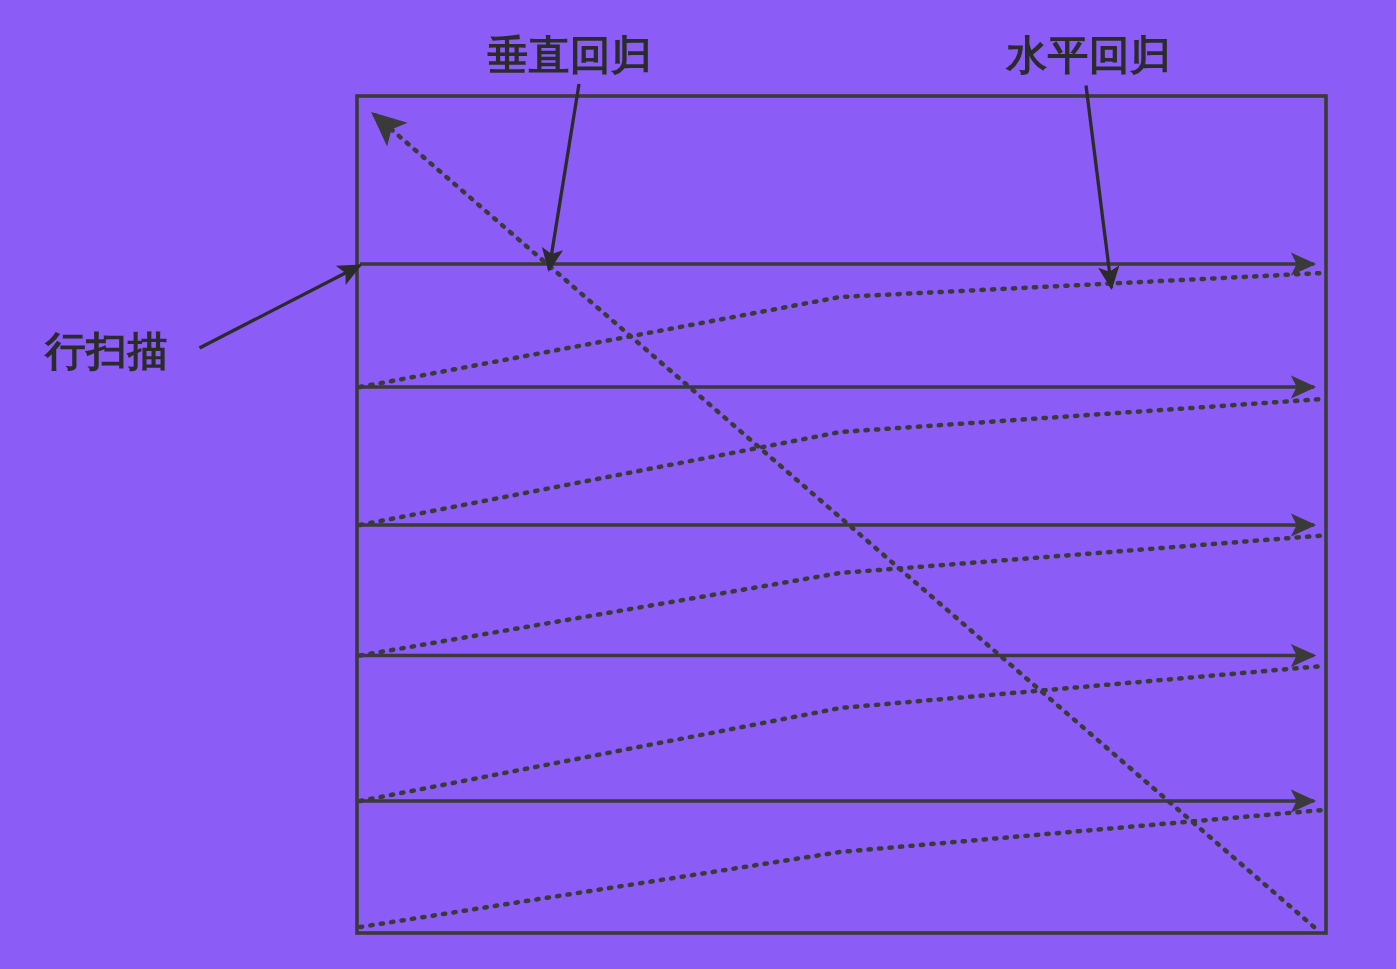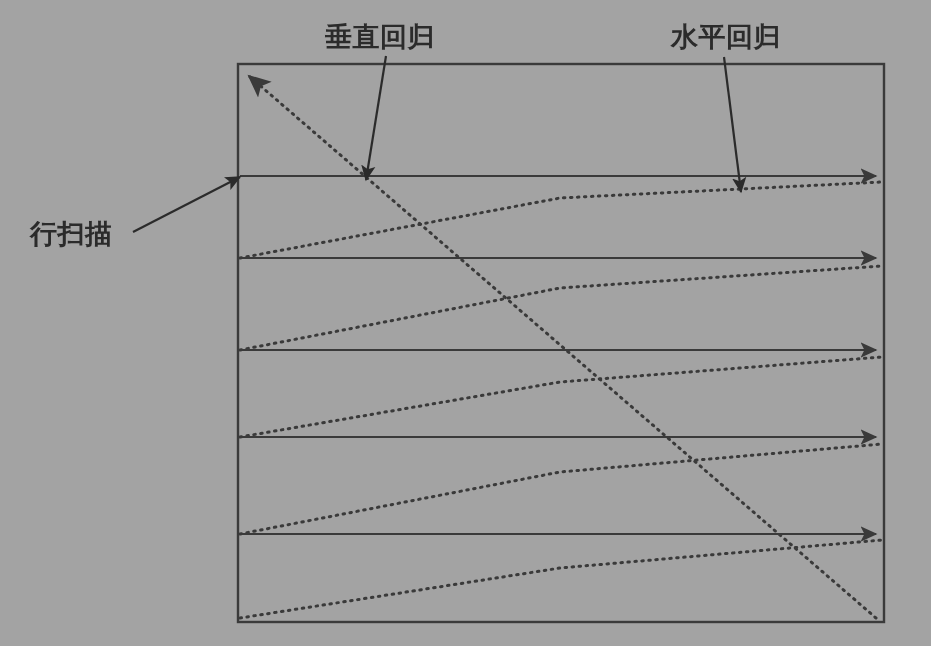--- a/index.html
+++ b/index.html
@@ -31,21 +31,21 @@
     font-family: "DejaVu Sans", "Liberation Sans", sans-serif;
     font-weight: 700;
     font-size: 27px;
     fill: #2b2b2b;
     letter-spacing: 0.5px;
   }
 </style>
 </head>
 <body>
 
-<div id="diagram-root" style="background: #a3a3a3;">
+<div id="diagram-root" style="background: #8b5cf6;">
   <svg class="canvas" viewBox="0 0 931 646">
     <defs>
       <marker id="arrow-solid" viewBox="0 0 12 12" refX="10.5" refY="6" markerWidth="8" markerHeight="8" orient="auto-start-reverse">
         <path d="M 0 0.8 L 11.5 6 L 0 11.2 L 2.6 6 Z" fill="#3a3a3a"></path>
       </marker>
       <marker id="arrow-dotted" viewBox="0 0 12 12" refX="10.5" refY="6" markerWidth="8" markerHeight="8" orient="auto-start-reverse">
         <path d="M 0 0.8 L 11.5 6 L 0 11.2 L 2.6 6 Z" fill="#3a3a3a"></path>
       </marker>
       <marker id="arrow-leader" viewBox="0 0 12 12" refX="10.5" refY="6" markerWidth="7.5" markerHeight="7.5" orient="auto-start-reverse">
         <path d="M 0 0.8 L 11.5 6 L 0 11.2 L 2.6 6 Z" fill="#2b2b2b"></path>

